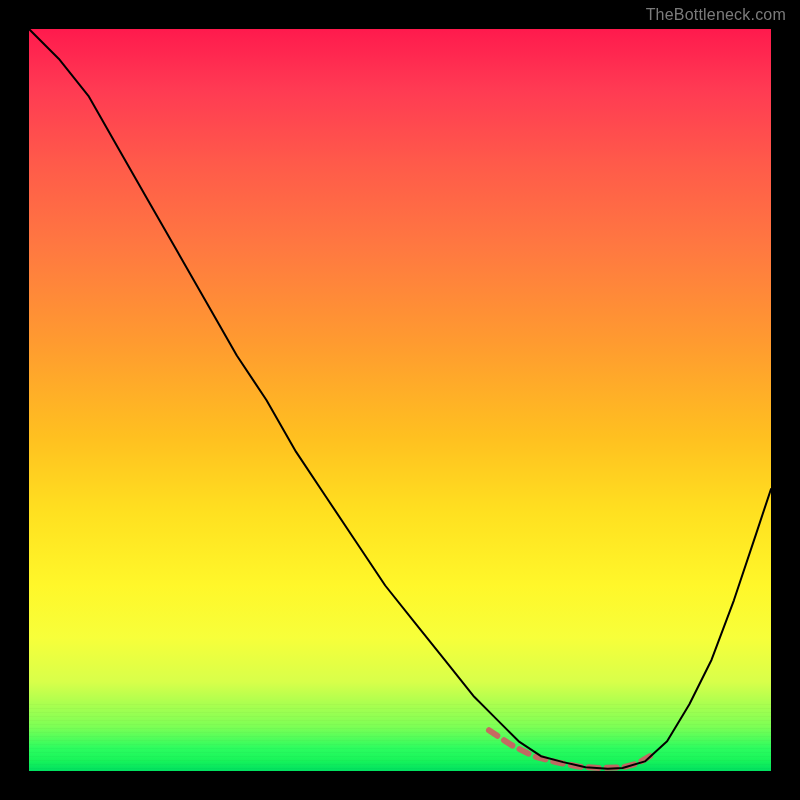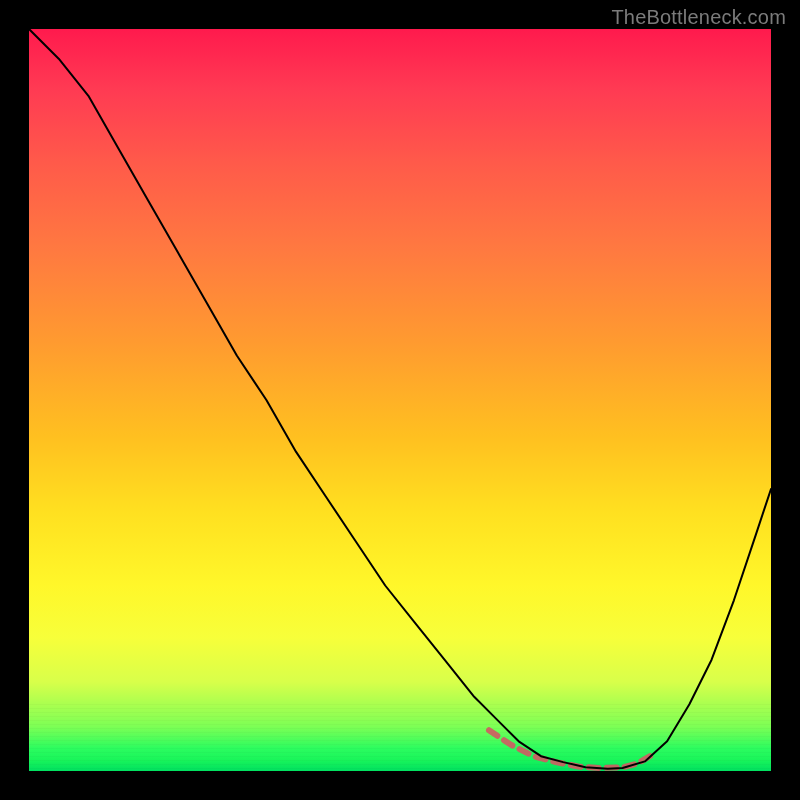--- a/index.html
+++ b/index.html
@@ -4,21 +4,21 @@
 <style>
   * { margin: 0; padding: 0; box-sizing: border-box; }
   html, body { width: 800px; height: 800px; overflow: hidden; }
   body { background: #000; position: relative; font-family: Arial, sans-serif; }
 
   .watermark {
     position: absolute;
     top: 6px;
     right: 14px;
     color: #7b7b7b;
-    font-size: 20px;
+    font-size: 16px;
     font-weight: 400;
     letter-spacing: 0.2px;
     z-index: 10;
   }
 
   .plot-area {
     position: absolute;
     left: 29px;
     top: 29px;
     width: 742px;

